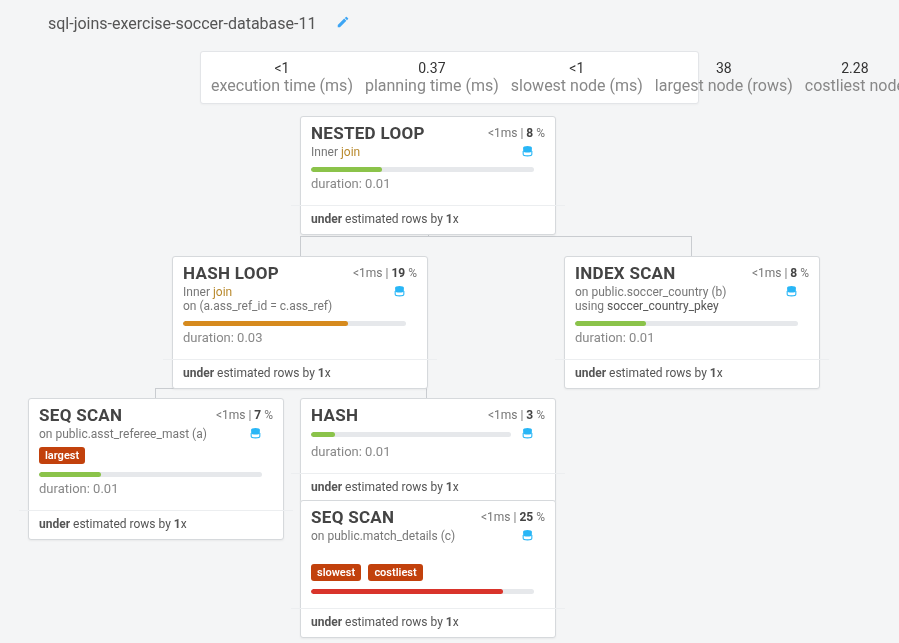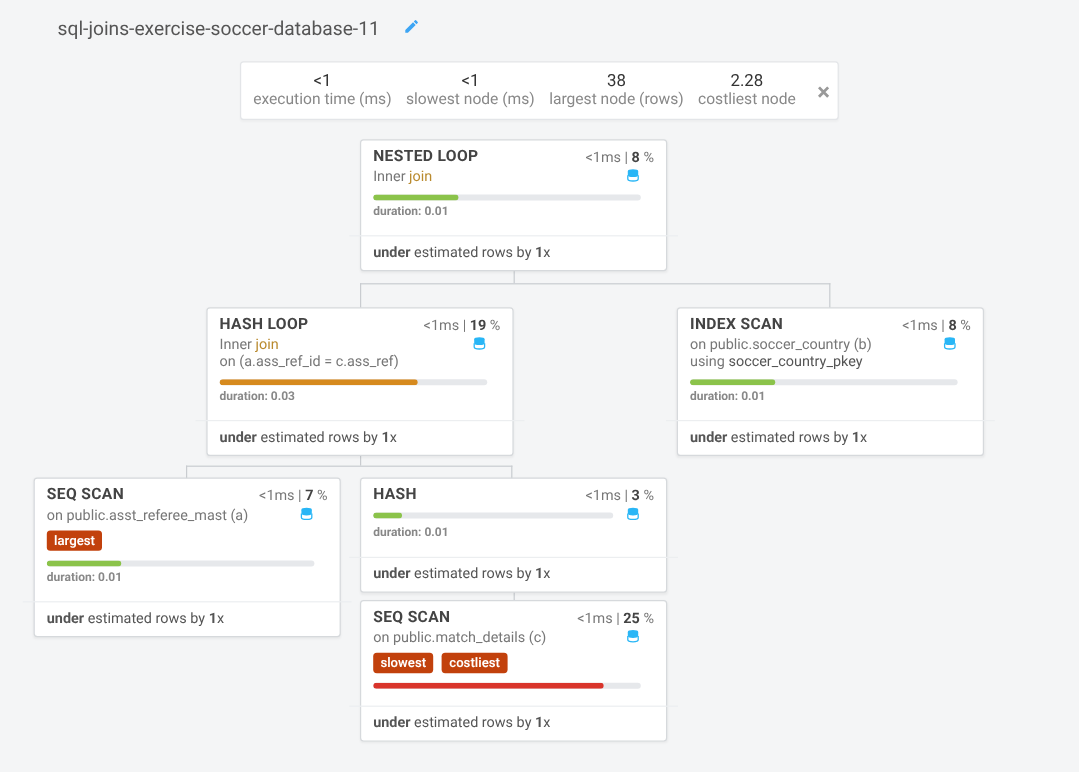--- a/index.html
+++ b/index.html
@@ -32,21 +32,21 @@
     padding: 8px 12px 8px 4px;
     position: relative;
     box-shadow: 0 1px 2px rgba(0,0,0,0.03);
   }
   .stat {
     flex: 1;
     text-align: center;
     padding: 0 6px;
   }
   .stat-val { font-size: 14px; color: #333; }
-  .stat-lbl { font-size: 13px; color: #888; white-space: nowrap; }
+  .stat-lbl { font-size: 16px; color: #888; white-space: nowrap; }
   .close-x {
     color: #999;
     font-size: 20px;
     font-weight: bold;
     cursor: pointer;
     padding-left: 12px;
   }
 
   .canvas {
     position: absolute;
@@ -65,21 +65,21 @@
     border-radius: 3px;
     box-shadow: 0 1px 2px rgba(0,0,0,0.05);
     width: 256px;
   }
   .node-header {
     display: flex;
     align-items: center;
     justify-content: space-between;
     padding: 6px 10px 2px 10px;
   }
-  .node-title { font-weight: 700; font-size: 13px; color: #444; letter-spacing: .3px; }
+  .node-title { font-weight: 700; font-size: 17px; color: #444; letter-spacing: .3px; }
   .node-metrics { font-size: 12px; color: #777; }
   .node-metrics b { color: #444; }
   .node-body { padding: 0 21px 8px 10px; }
   .node-sub { color: #777; font-size: 12px; }
   .node-sub .kw { color: #b98a2e; }
   .node-sub-line { display:flex; justify-content:space-between; align-items:flex-start; }
 
   .db-icon { color:#29b6f6; display:inline-block; }
   .db-icon svg { display:block; }
 
@@ -99,40 +99,44 @@
     height: 5px;
     border-radius: 3px;
     margin-top: 8px;
     overflow: hidden;
   }
   .bar-fill { height: 100%; border-radius: 3px; }
 
   .divider { border-top: 1px solid #eceef0; margin: 6px -10px 6px -10px; }
   .footer-line { font-size: 12px; color: #555; padding: 0 10px 8px 10px; }
   .footer-line b { font-weight: 700; }
-  .duration-line { font-size: 10px; color: #888; margin-top: 4px; font-weight: bold; }
+  .duration-line { font-size: 13px; color: #888; margin-top: 4px; }
 </style>
 </head>
 <body>
 
 <div class="title-bar">
   <span class="title-text">sql-joins-exercise-soccer-database-11</span>
   <span class="edit-icon">
     <svg width="14" height="14" viewBox="0 0 24 24" fill="currentColor">
         <path d="M3 17.25V21h3.75L17.81 9.94l-3.75-3.75L3 17.25zM20.71 7.04a1 1 0 0 0 0-1.41l-2.34-2.34a1 1 0 0 0-1.41 0l-1.83 1.83 3.75 3.75 1.83-1.83z"></path>
       </svg>
   </span>
 </div>
 
 <div class="stats-bar">
   <div class="stat">
     <div class="stat-val">&lt;1</div>
     <div class="stat-lbl">execution time (ms)</div>
   </div>
   <div class="stat">
+    <div class="stat-val">0.37</div>
+    <div class="stat-lbl">planning time (ms)</div>
+  </div>
+  <div class="stat">
     <div class="stat-val">&lt;1</div>
     <div class="stat-lbl">slowest node (ms)</div>
   </div>
   <div class="stat">
     <div class="stat-val">38</div>
     <div class="stat-lbl">largest node (rows)</div>
   </div>
   <div class="stat">
     <div class="stat-val">2.28</div>
     <div class="stat-lbl">costliest node</div>
@@ -290,21 +294,21 @@
       <div class="node-sub-line">
         <span class="node-sub">on public.match_details (c)</span>
         <span class="db-icon">
             <svg width="13" height="13" viewBox="0 0 24 24" fill="currentColor">
               <ellipse cx="12" cy="5" rx="8" ry="3"></ellipse>
               <path d="M4 5v6c0 1.66 3.58 3 8 3s8-1.34 8-3V5"></path>
               <path d="M4 11v6c0 1.66 3.58 3 8 3s8-1.34 8-3v-6" fill="none" stroke="currentColor" stroke-width="2"></path>
             </svg>
           </span>
       </div>
-      <div style="margin-top:6px">
+      <div style="margin-top:21px">
         <span class="badge">slowest</span>
         <span class="badge">costliest</span>
       </div>
       <div class="bar-wrap">
           <div class="bar-fill" style="width:86%;background:#d9342b;"></div>
         </div>
     </div>
     <div class="divider"></div>
     <div class="footer-line"><b>under</b><span> estimated rows by </span><b>1</b><span>x</span></div>
   </div>

